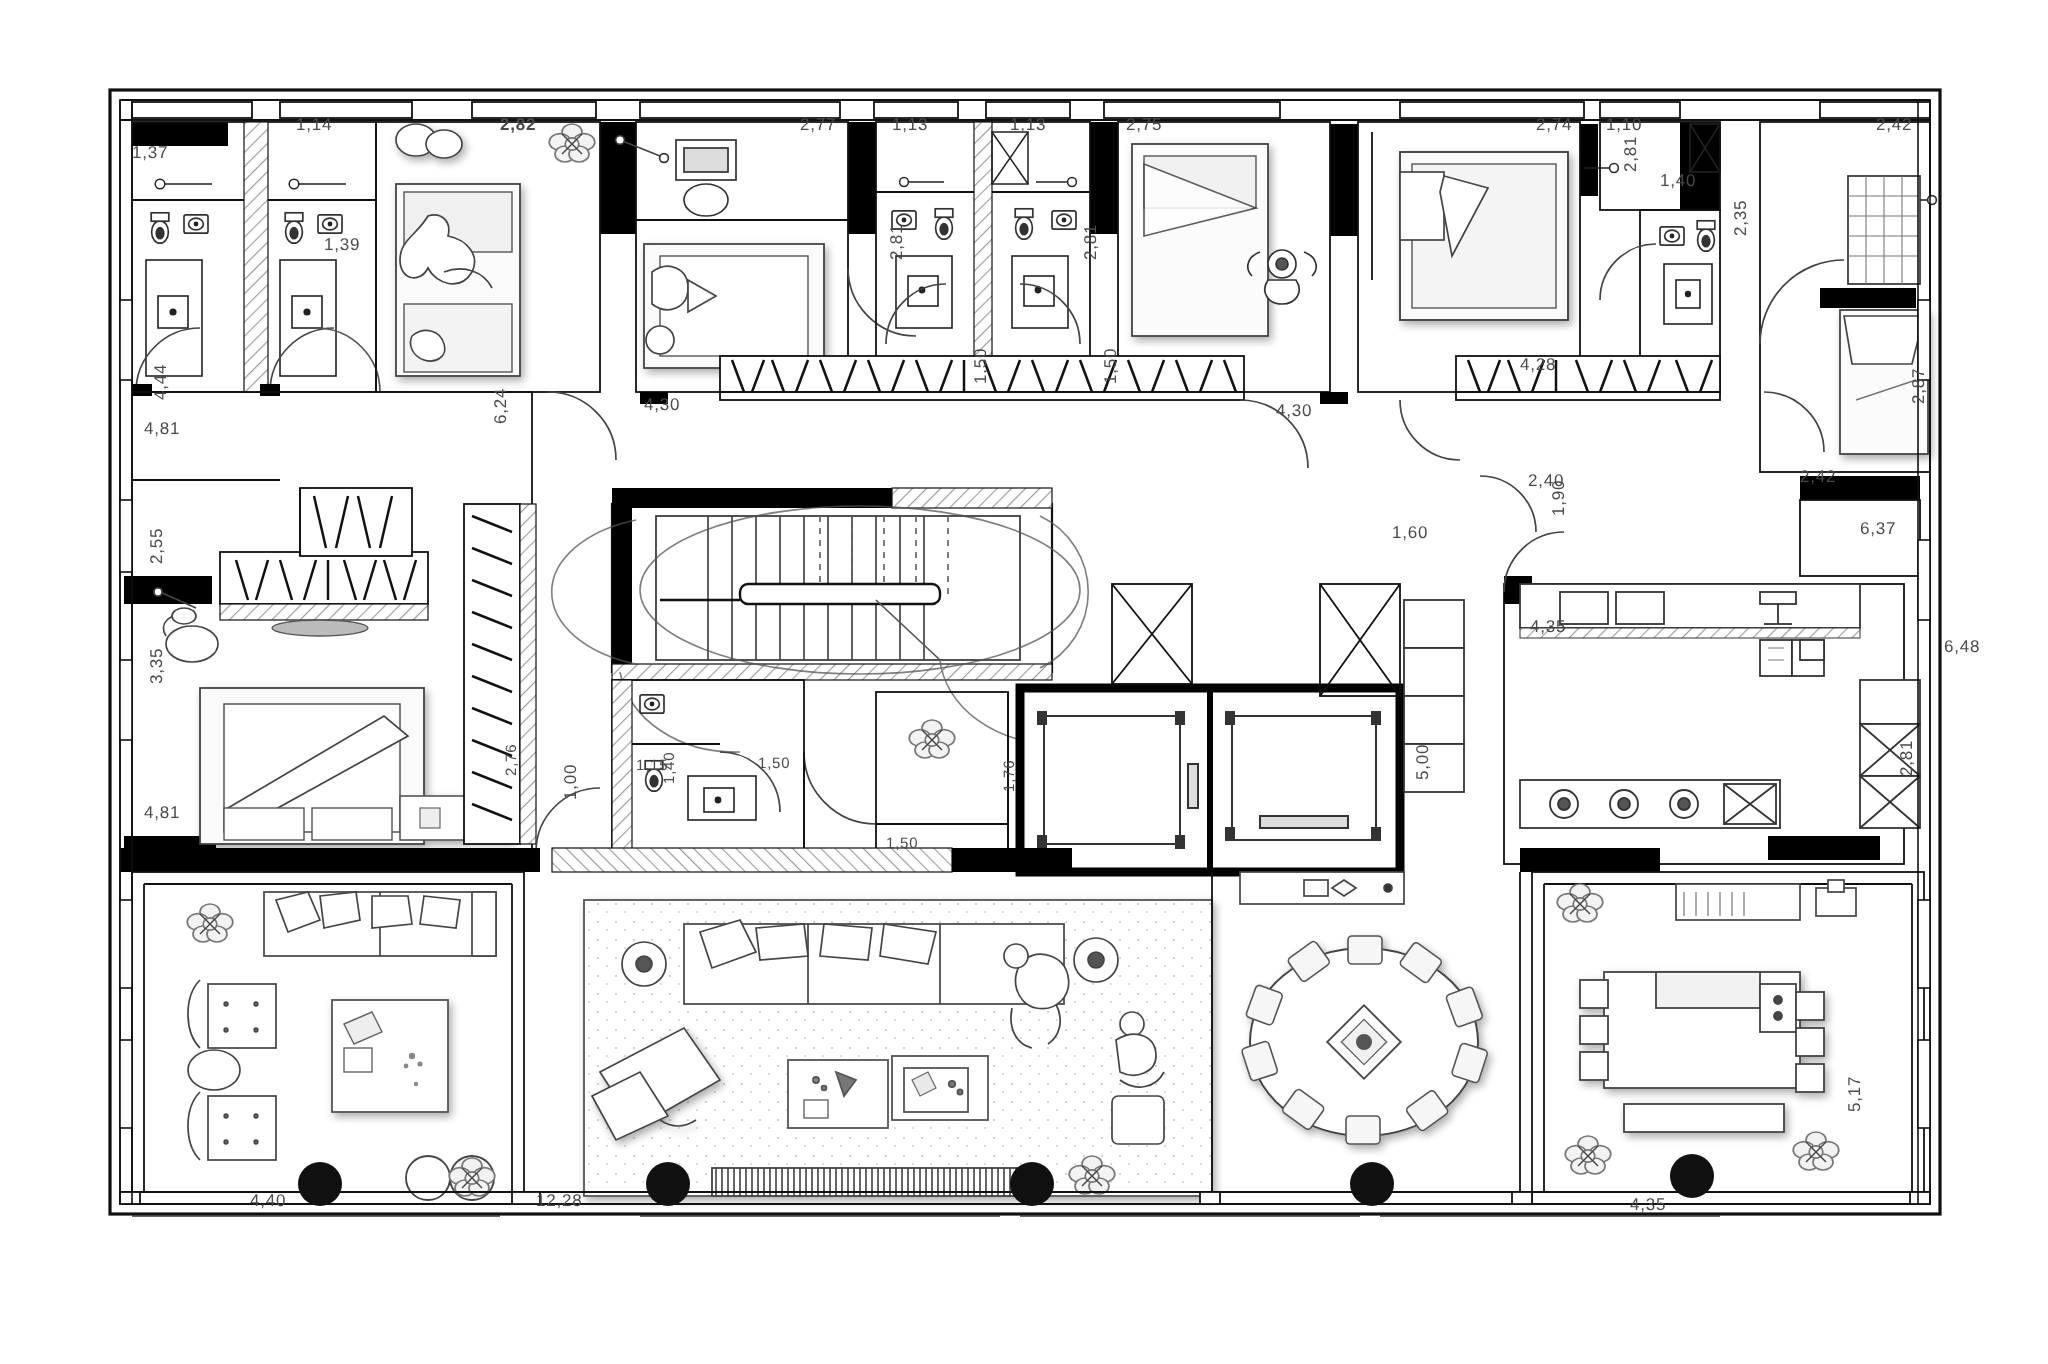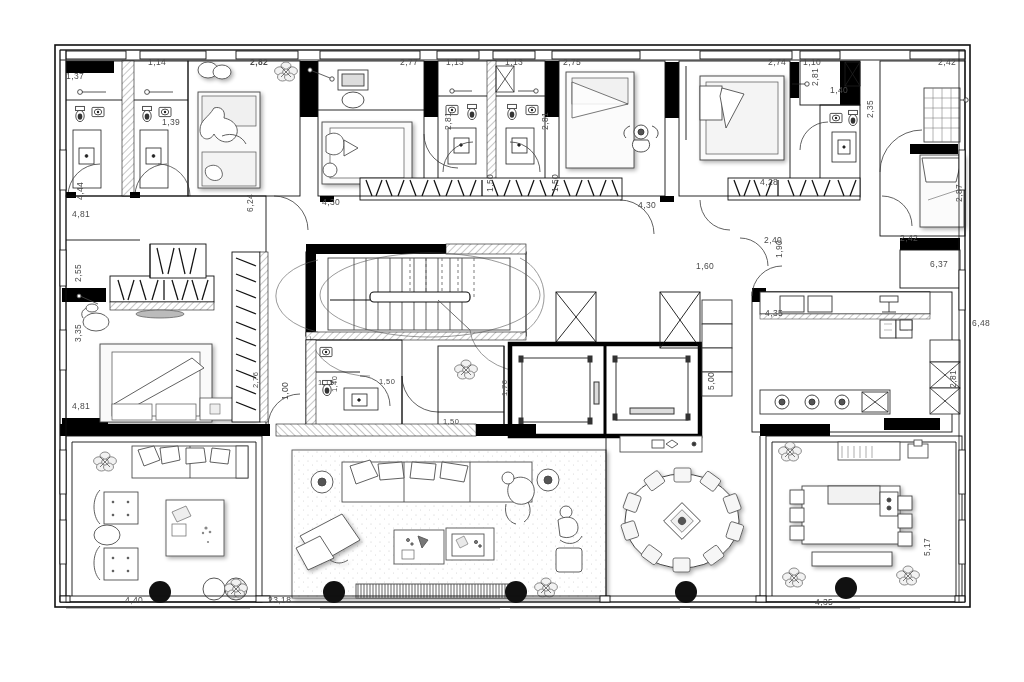--- a/index.html
+++ b/index.html
@@ -898,18 +898,18 @@
   <span class="dim" style="left:936px;top:319px;margin-left:36px;">6,48</span>
   <span class="dim vert" style="left:949px;top:388px;">2,81</span>
   <span class="dim vert" style="left:281px;top:400px;">1,00</span>
   <span class="dim small" style="left:318px;top:379px;">1,15</span>
   <span class="dim small" style="left:379px;top:378px;">1,50</span>
   <span class="dim vert small" style="left:331px;top:392px;">1,40</span>
   <span class="dim small" style="left:443px;top:418px;">1,50</span>
   <span class="dim vert small" style="left:501px;top:396px;">1,76</span>
   <span class="dim vert" style="left:707px;top:390px;">5,00</span>
   <span class="dim vert small" style="left:252px;top:388px;">2,76</span>
-  <span class="dim" style="left:268px;top:596px;">23,18</span>
+  <span class="dim" style="left:268px;top:596px;">12,28</span>
   <span class="dim" style="left:815px;top:598px;">4,35</span>
   <span class="dim vert" style="left:923px;top:556px;">5,17</span>
 </div>
 
 </div>
 
 </body></html>

